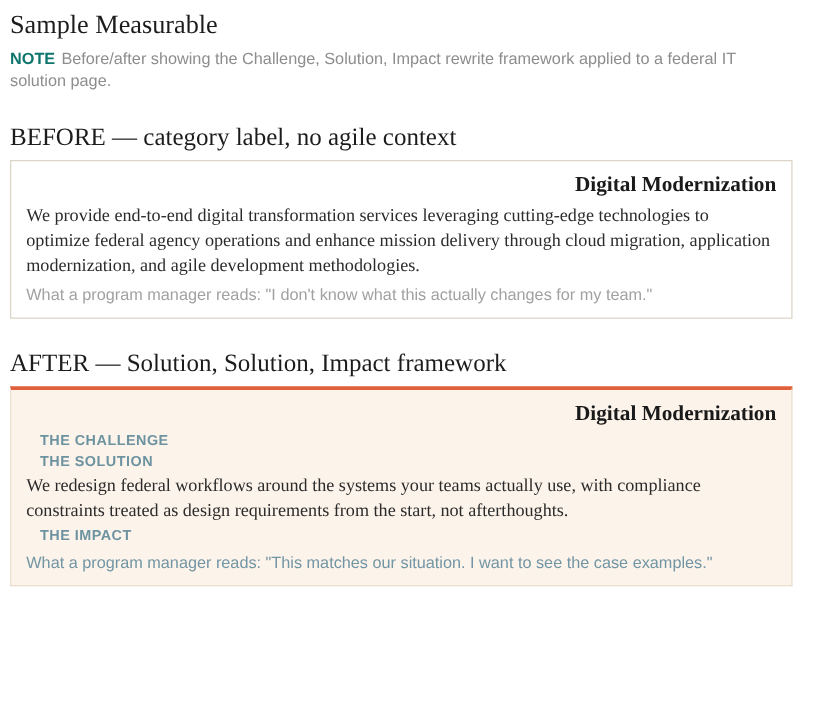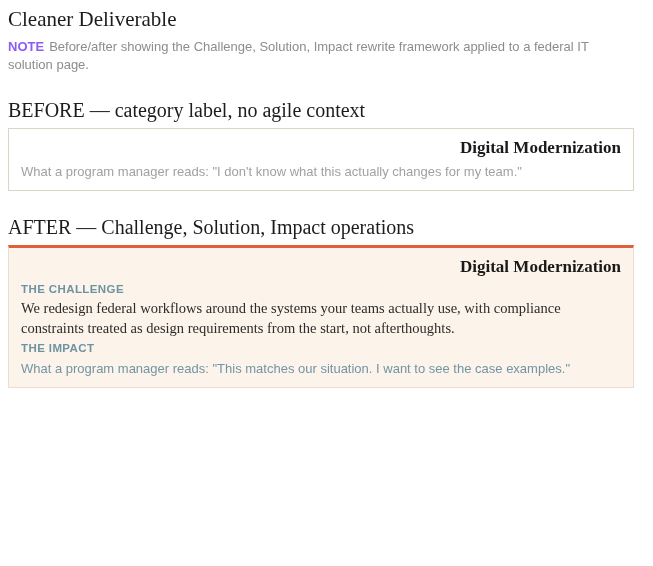--- a/index.html
+++ b/index.html
@@ -21,21 +21,21 @@
   }
   .note {
     font-family: "Liberation Sans", sans-serif;
     font-size: 13px;
     line-height: 18px;
     color: #8d8d8d;
     margin: 0 0 24px 0;
   }
   .note .note-label {
     font-weight: 700;
-    color: #8b5cf6;
+    color: #0f766e;
     margin-right: 5px;
   }
   .section-heading {
     font-size: 20px;
     font-weight: 400;
     line-height: 24px;
     margin: 0 0 6px 0;
     color: #1c1c1c;
   }
   .card {
@@ -72,45 +72,47 @@
     margin: 4px 0 0 0;
     color: #a1a1a1;
   }
   .after-card .card-annotation { color: #7295a4; margin-top: 5px; }
   .framework-label {
     font-family: "Liberation Sans", sans-serif;
     font-size: 11.5px;
     font-weight: 700;
     letter-spacing: 0.4px;
     line-height: 14px;
-    margin: 3px 0 2px 0;
+    margin: 3px 0 2px 11px;
     color: #6d93a1;
     text-transform: uppercase;
   }
   .fw-body { margin: 0; }
 </style>
 </head>
 <body>
 
-<h1 class="page-title">Cleaner Deliverable</h1>
+<h1 class="page-title">Sample Measurable</h1>
 
 <p class="note"><span class="note-label">NOTE</span><span>Before/after showing the Challenge, Solution, Impact rewrite framework applied to a federal IT solution page.</span></p>
 
 <h2 class="section-heading">BEFORE — category label, no agile context</h2>
 
 <div class="card before-card">
   <h3 class="card-title">Digital Modernization</h3>
+  <p class="card-body">We provide end-to-end digital transformation services leveraging cutting-edge technologies to optimize federal agency operations and enhance mission delivery through cloud migration, application modernization, and agile development methodologies.</p>
   <p class="card-annotation">What a program manager reads: "I don't know what this actually changes for my team."</p>
 </div>
 
-<h2 class="section-heading">AFTER — Challenge, Solution, Impact operations</h2>
+<h2 class="section-heading">AFTER — Solution, Solution, Impact framework</h2>
 
 <div class="card after-card">
   <h3 class="card-title">Digital Modernization</h3>
 
   <p class="framework-label">THE CHALLENGE</p>
 
+  <p class="framework-label">THE SOLUTION</p>
   <p class="card-body fw-body">We redesign federal workflows around the systems your teams actually use, with compliance constraints treated as design requirements from the start, not afterthoughts.</p>
 
   <p class="framework-label">THE IMPACT</p>
 
   <p class="card-annotation">What a program manager reads: "This matches our situation. I want to see the case examples."</p>
 </div>
 
 </body></html>

